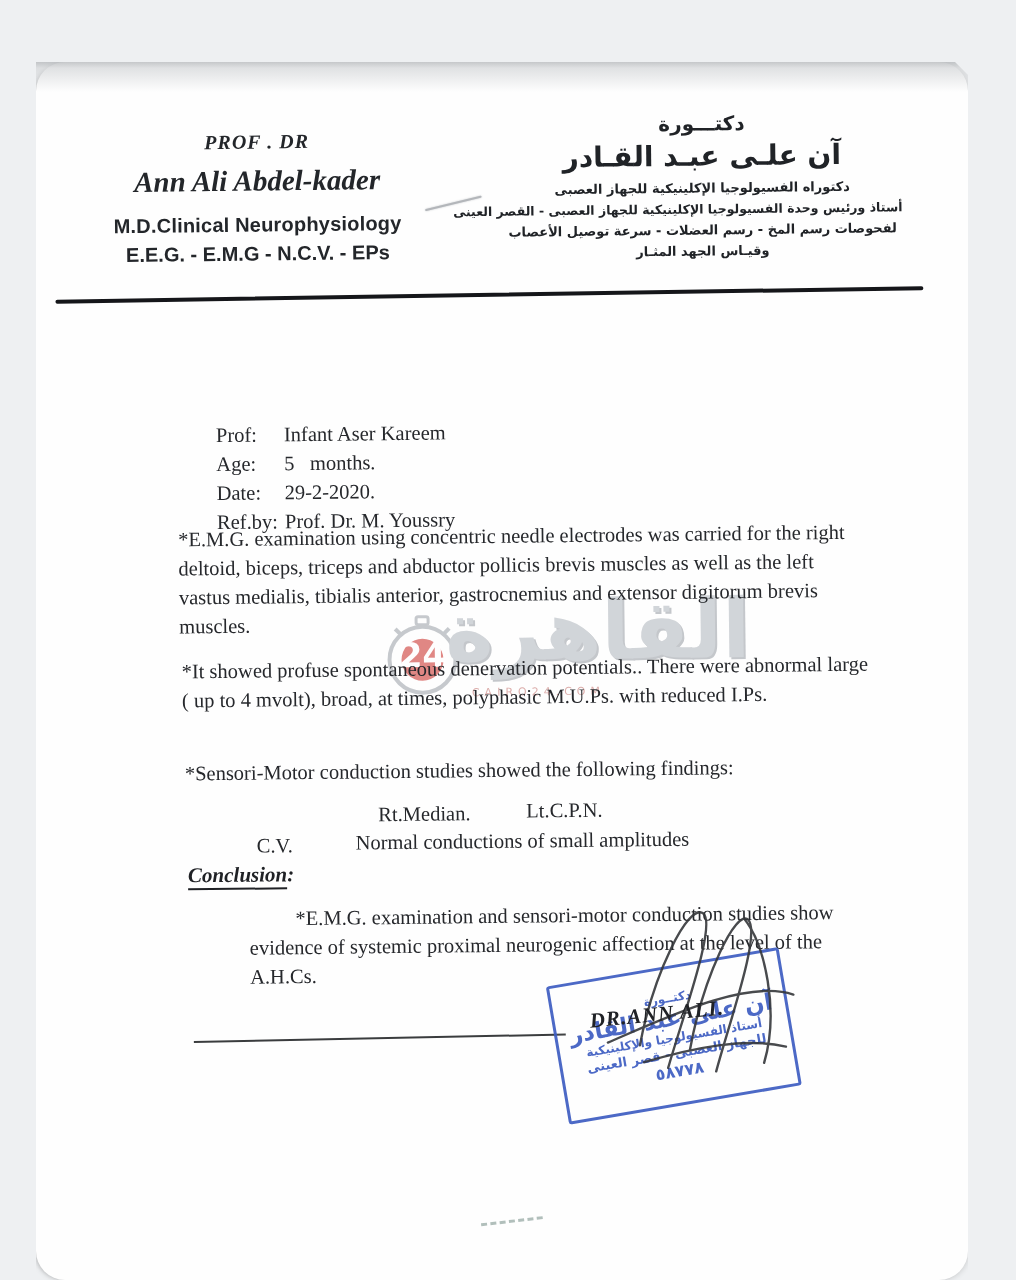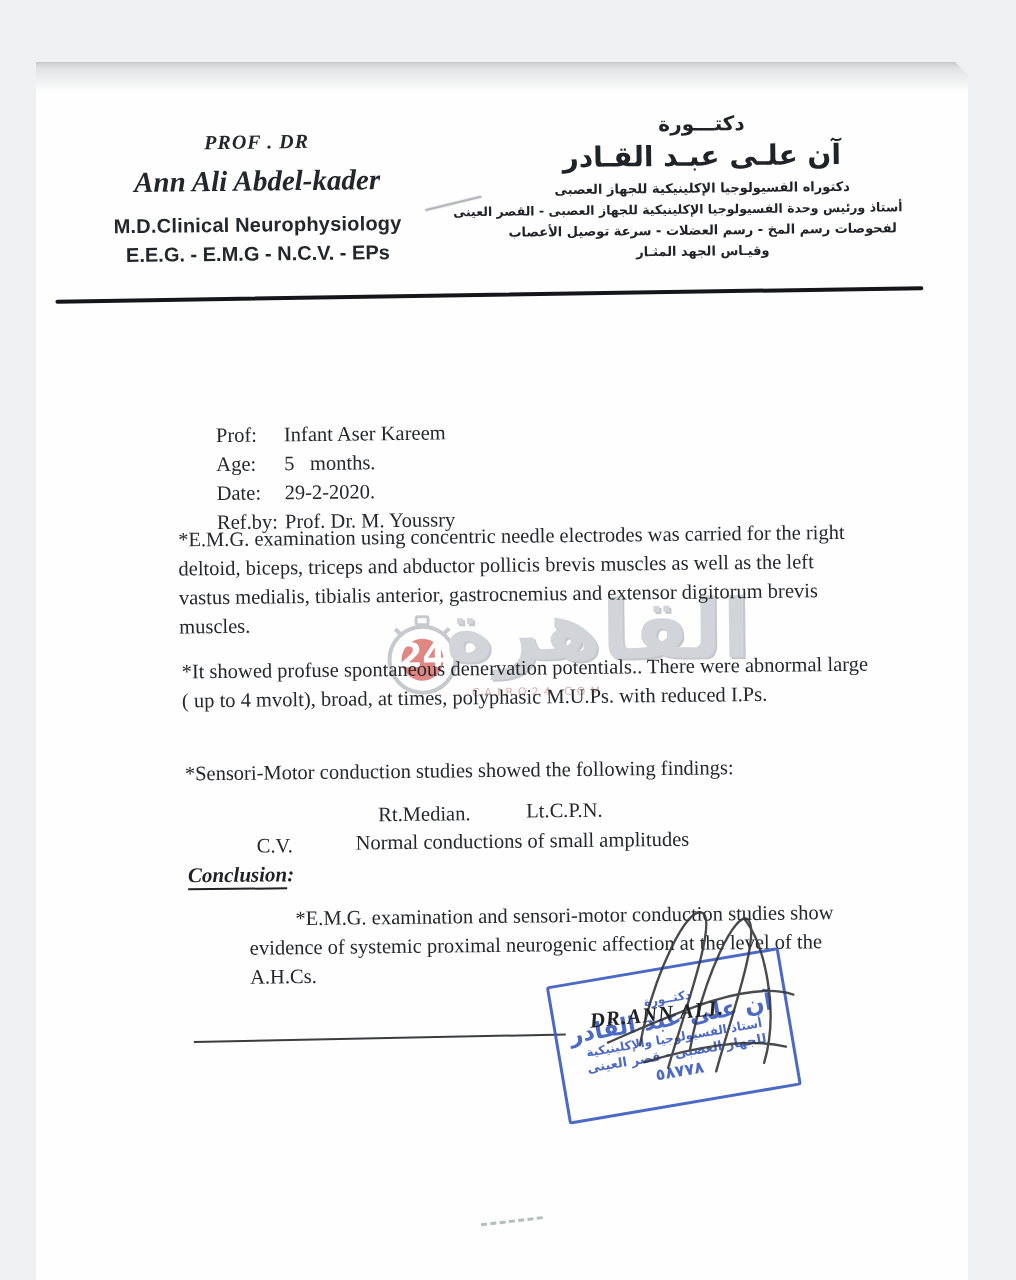--- a/index.html
+++ b/index.html
@@ -6,20 +6,21 @@
   body { background: #e9ebee; font-family: "Liberation Serif", serif; }
   .screen {
     position: relative; width: 1016px; height: 1280px;
     background: #eef0f2; overflow: hidden;
   }
   .page {
     position: absolute; left: 36px; top: 62px; width: 932px; height: 1218px;
     background: #fefefe;
     box-shadow: 0 0 6px rgba(0,0,0,.18), -2px 0 3px rgba(0,0,0,.08);
     clip-path: polygon(0 0, calc(100% - 13px) 0, 100% 13px, 100% 100%, 0 100%);
+    border-radius: 29px;
   }
   .page-top-shade {
     position: absolute; left: 0; top: 0; width: 100%; height: 30px;
     background: linear-gradient(to bottom, #b7babd 0, #d8dadc 6px, rgba(255,255,255,0) 30px);
     opacity: .8;
   }
   .tilt { position: absolute; inset: 0; transform: rotate(-0.65deg); transform-origin: 48% 38%; }
 
   
   .lh-left { position: absolute; left: 60px; top: 66px; width: 330px; text-align: center; color: #23262a; }

